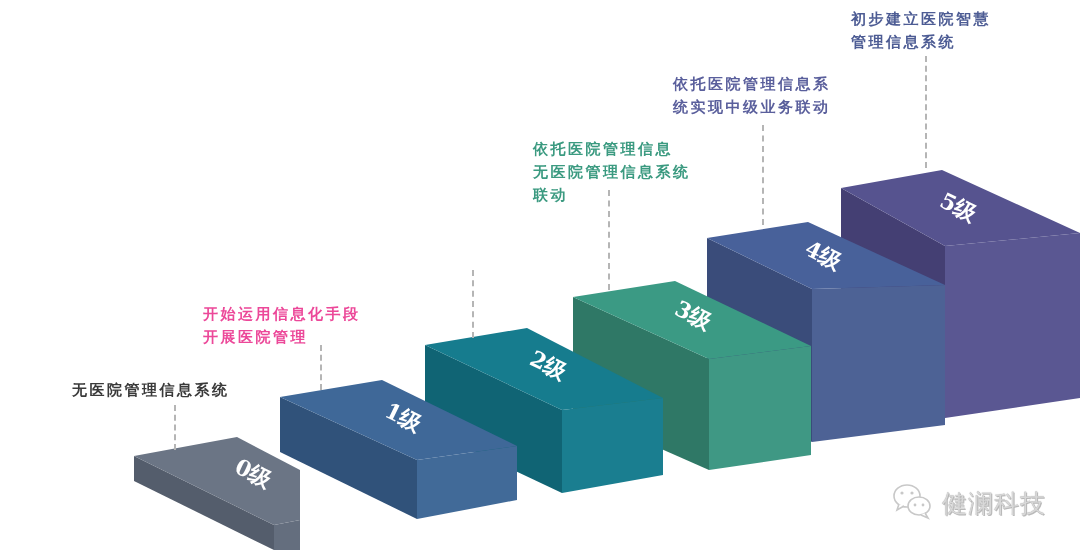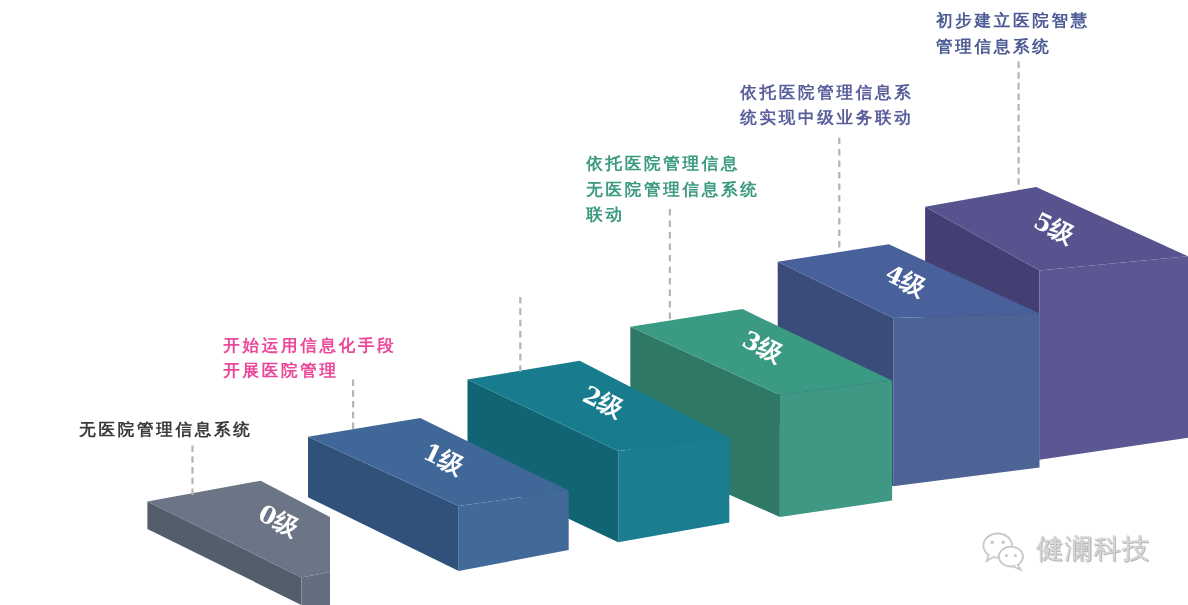--- a/index.html
+++ b/index.html
@@ -2,21 +2,21 @@
 <html><head>
 <meta charset="utf-8">
 <style>
   html, body { margin:0; padding:0; background:#ffffff; }
   body { width:1080px; height:550px; position:relative; overflow:hidden;
          font-family: "DejaVu Serif", "Liberation Serif", serif; }
   #stage { position:absolute; left:0; top:0; width:1080px; height:550px; }
   .label { position:absolute; font-size:15px; line-height:23px; letter-spacing:2.5px; font-weight:bold; white-space:pre-line; }
   .leader { position:absolute; width:0; border-left:2px dashed #b5b5b5; }
   .lvl-text { font-family: "DejaVu Serif", "Liberation Serif", serif; font-size:22px; fill:#ffffff; font-weight:bold; }
-  .watermark { position:absolute; left:892px; top:482px; display:flex; gap:8px; }
+  .watermark { position:absolute; left:892px; top:482px; display:flex; align-items:center; gap:8px; }
   .wm-text { font-family: "DejaVu Sans", sans-serif; font-size:25px; color:#d8d8d8; letter-spacing:1px;
              text-shadow: 0 0 1px #9a9a9a, 1px 1px 0 #bdbdbd; }
 </style>
 </head>
 <body>
 
 <div id="stage">
   <svg width="1080" height="550" viewBox="0 0 1080 550" xmlns="http://www.w3.org/2000/svg">
 
     <g>

